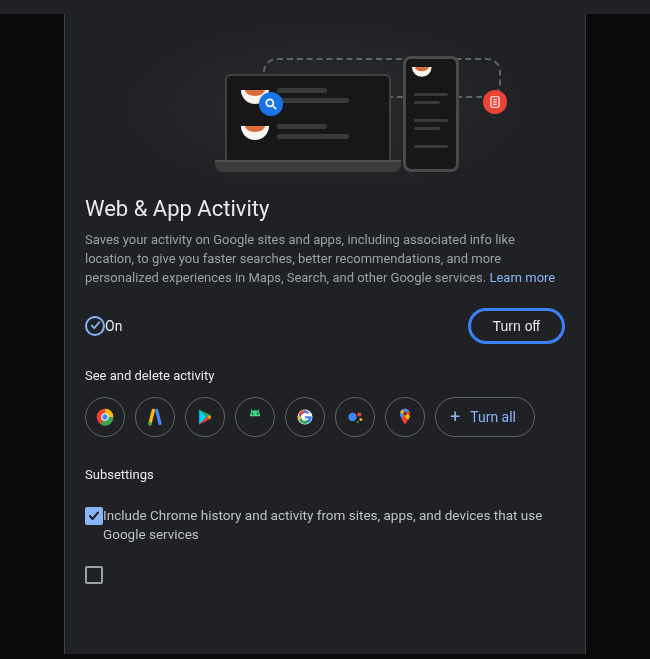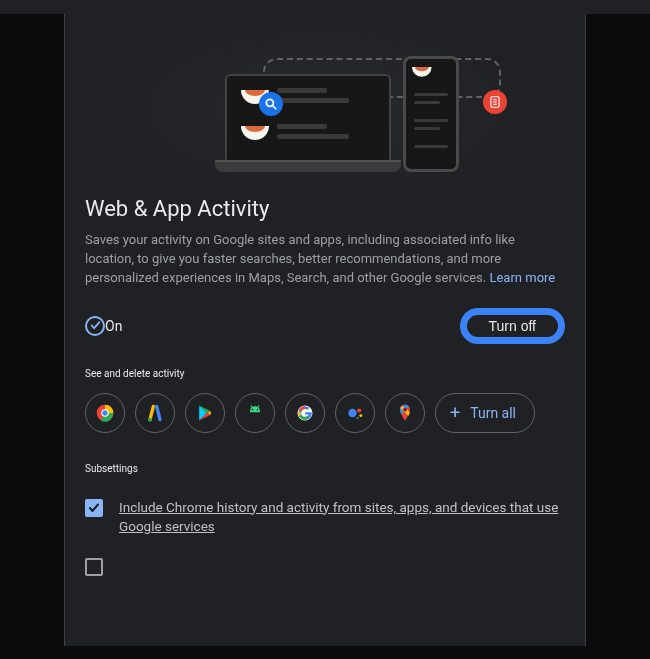--- a/index.html
+++ b/index.html
@@ -104,33 +104,33 @@
     padding:20px 0 18px 0;
   }
   .status { display:flex; align-items:center; font-size:14px; color:#e8eaed;}
   .check-circle {
     width:20px; height:20px; border-radius:50%;
     border:2px solid #8ab4f8;
     display:flex; align-items:center; justify-content:center;
   }
   .check-circle svg { width:11px; height:11px; }
   .pill-btn {
-    border:7px solid #3b82f6;
+    border:3px solid #3b82f6;
     color:#e8eaed;
     background:transparent;
     height:36px;
     padding:0 22px;
     border-radius:18px;
     font-size:14px;
     cursor:pointer;
     text-align:center;
   }
 
   .section-label {
-    font-size:10px; color:#e8eaed;
+    font-size:13px; color:#e8eaed;
     padding:6px 0 14px 0;
   }
   .icons-row { display:flex; gap:10px; align-items:center; flex-wrap:wrap; }
   .app-circ {
     width:40px; height:40px; border-radius:50%;
     border:1px solid #5f6368;
     display:flex; align-items:center; justify-content:center;
     cursor:pointer;
     background:#202124;
   }
@@ -141,27 +141,26 @@
     padding:0 18px 0 14px;
     font-size:14px; color:#8ab4f8;
     cursor:pointer;
   }
   .view-all .plus { color:#8ab4f8; font-size:18px; line-height:1; }
 
   .subsettings {
     padding-top:24px;
   }
   .checkbox-row {
-    display:flex; gap:16px;
+    display:flex; 
     padding:10px 0;
     font-size:13.5px;
     color:#bdc1c6;
     line-height:1.45;
     align-items:flex-start;
-    text-decoration:underline;
   }
   .cb {
     flex-shrink:0;
     width:18px; height:18px;
     border:2px solid #9aa0a6;
     border-radius:2px;
     margin-top:1px;
     cursor:pointer;
     display:flex;align-items:center;justify-content:center;
   }

